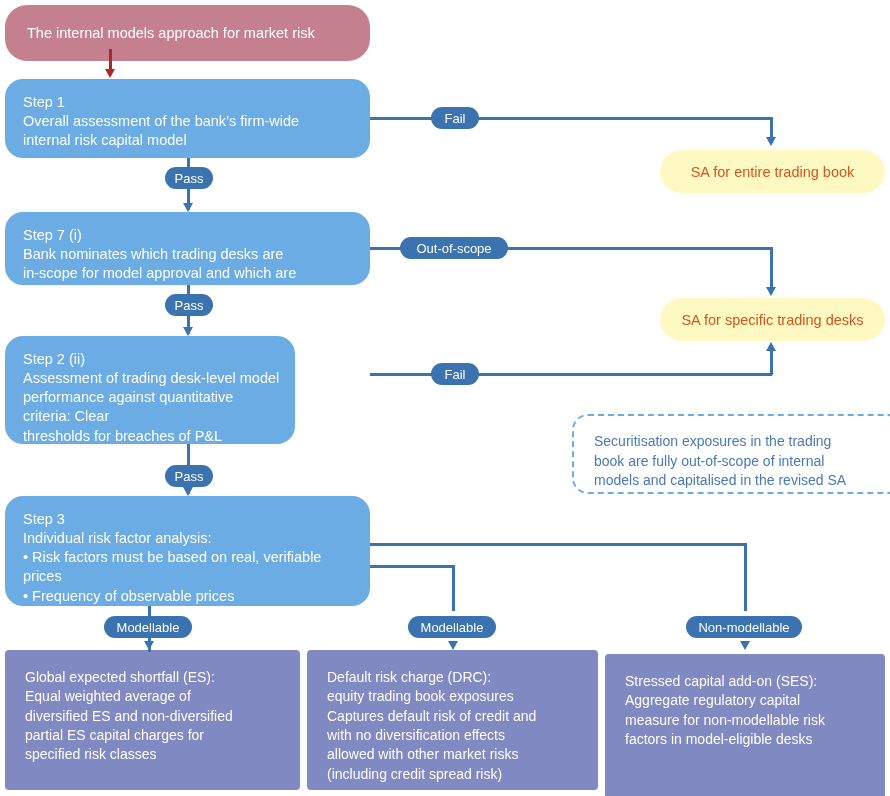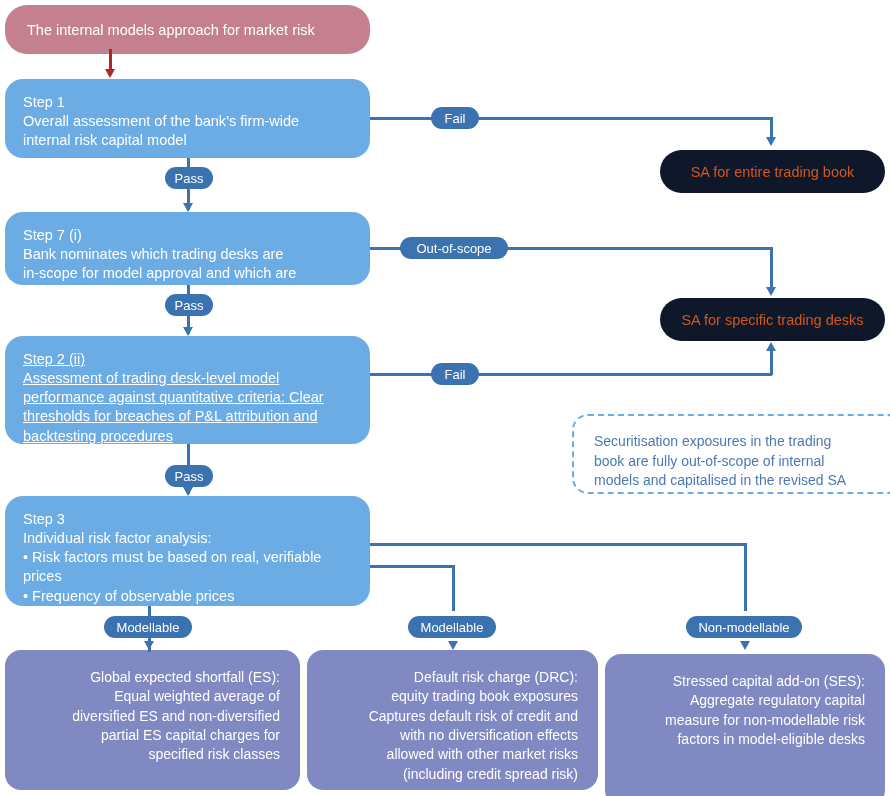--- a/index.html
+++ b/index.html
@@ -36,37 +36,36 @@
     color: #ffffff;
     padding: 14px 12px 10px 18px;
     font-size: 14.5px;
     line-height: 1.32;
   }
   .step-box .step-title { display: block; }
   .step-box .step-body { display: block; }
   .step-box .bullet-line { display: block; }
   
   .sa-box {
-    background: #0f172a;
+    background: #fef9c3;
     border-radius: 22px;
     color: #d4561f;
     font-size: 14.5px;
     display: flex;
     align-items: center;
     justify-content: center;
   }
   
   .outcome-box {
     background: #8089c2;
-    border-radius: 16px;
+    border-radius: 4px;
     color: #ffffff;
     font-size: 14px;
     line-height: 1.38;
     padding: 18px 20px 14px 20px;
-    text-align: right;
   }
   .outcome-box span { display: block; }
   
   .note-box {
     border: 2.5px dashed #6cace4;
     border-radius: 16px;
     color: #4a79b5;
     font-size: 14px;
     line-height: 1.4;
     padding: 16px 20px;
@@ -118,21 +117,21 @@
     border-right: 5.5px solid transparent;
     border-top: 9px solid #b02525;
     z-index: 2;
   }
 </style>
 </head>
 <body>
 
 <div id="canvas">
 
-  <div class="node title-box" style="left:5px; top:5px; width:365px; height:49px;">
+  <div class="node title-box" style="left:5px; top:5px; width:365px; height:56px;">
     <span>The internal models approach for market risk</span>
   </div>
 
   <div class="conn conn-v conn-red" style="left:109px; top:49px; height:22px;"></div>
   <div class="arrow-down-red" style="left:104.5px; top:69px;"></div>
 
   <div class="node step-box" style="left:5px; top:79px; width:365px; height:79px;">
     <span class="step-title">Step 1</span>
     <span class="step-body">Overall assessment of the bank’s firm-wide</span>
     <span class="step-body">internal risk capital model</span>
@@ -171,21 +170,21 @@
   <div class="node sa-box" style="left:660px; top:298px; width:225px; height:43px;">
     <span>SA for specific trading desks</span>
   </div>
 
   <div class="conn conn-v" style="left:187px; top:285px; height:49px;"></div>
   <div class="arrow-down" style="left:182.5px; top:327px;"></div>
   <div class="pill" style="left:165px; top:294px; width:48px;">
     <span>Pass</span>
   </div>
 
-  <div class="node step-box" style="left:5px; top:336px; width:365px; height:108px;text-decoration:underline;">
+  <div class="node step-box" style="left:5px; top:336px; width:290px; height:108px;">
     <span class="step-title">Step 2 (ii)</span>
     <span class="step-body">Assessment of trading desk-level model</span>
     <span class="step-body">performance against quantitative criteria: Clear</span>
     <span class="step-body">thresholds for breaches of P&amp;L attribution and</span>
     <span class="step-body">backtesting procedures</span>
   </div>
 
   <div class="conn conn-h" style="left:370px; top:373px; width:402px;"></div>
   <div class="conn conn-v" style="left:770px; top:350px; height:25px;"></div>
   <div class="arrow-up" style="left:765.5px; top:342px;"></div>

